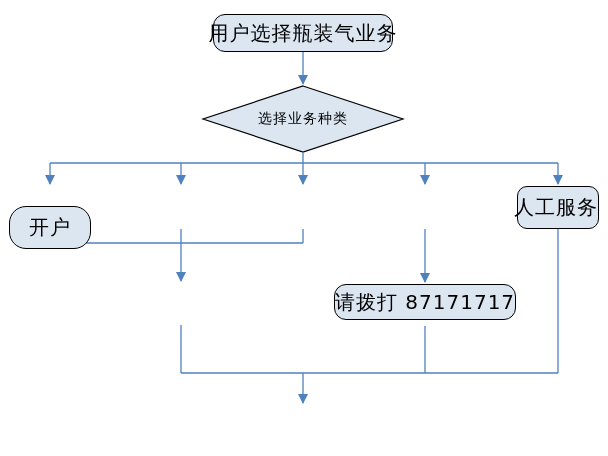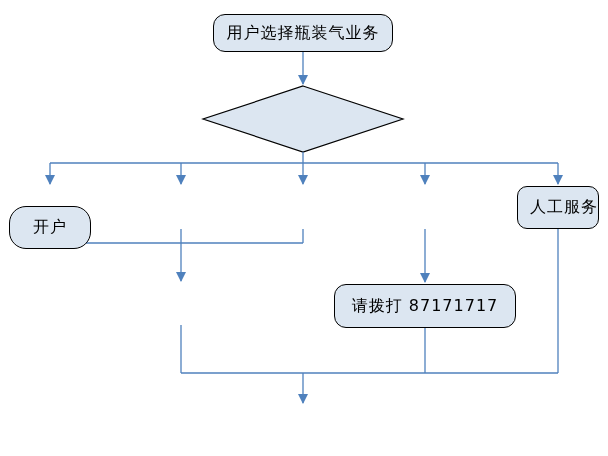--- a/index.html
+++ b/index.html
@@ -38,21 +38,21 @@
   }
   .node {
     position: absolute;
     box-sizing: border-box;
     background: var(--node_fill, #dce6f1);
     border: 1.2px solid var(--node_border, #000000);
     display: flex;
     align-items: center;
     justify-content: center;
     color: var(--text, #000000);
-    font-size: 16px;
+    font-size: 20px;
     letter-spacing: 1px;
     white-space: nowrap;
     z-index: 2;
   }
   .label-overlay {
     position: absolute;
     display: flex;
     align-items: center;
     justify-content: center;
     color: var(--text, #000000);
@@ -65,21 +65,21 @@
   }
   
   .n-start        { left: 213px; top: 14px;  width: 180px; height: 38px; border-radius: 12px; }
   .n-decision-lbl { left: 223px; top: 105px; width: 160px; height: 28px; }
   .n-open         { left: 9px;   top: 186px; width: 82px;  height: 43px; border-radius: 17px; margin-top: 20px; }
   .n-buy          { left: 140px; top: 186px; width: 82px;  height: 43px; border-radius: 10px; }
   .n-return       { left: 262px; top: 186px; width: 82px;  height: 43px; border-radius: 10px; }
   .n-delivery     { left: 384px; top: 186px; width: 83px;  height: 43px; border-radius: 10px; }
   .n-manual       { left: 517px; top: 186px; width: 82px;  height: 43px; border-radius: 10px; justify-content: flex-end; }
   .n-intro        { left: 92px;  top: 283px; width: 178px; height: 42px; border-radius: 9px; }
-  .n-call         { left: 334px; top: 284px; width: 182px; height: 44px; border-radius: 12px; }
+  .n-call         { left: 334px; top: 284px; width: 182px; height: 36px; border-radius: 12px; }
   .n-end          { left: 252px; top: 405px; width: 101px; height: 38px; border-radius: 17px; }
   
   .predefined::before, .predefined::after {
     content: "";
     position: absolute;
     top: 0;
     bottom: 0;
     width: 0;
     border-left: 1.2px solid var(--node_border, #000000);
   }
@@ -121,20 +121,23 @@
     <path class="edge" d="M181,325 V373"></path>
     <path class="edge" d="M425,326 V373"></path>
     <path class="edge" d="M181,373 H558"></path>
     <path class="edge" d="M303,373 V403" marker-end="url(#arrow)"></path>
   </svg>
 
   <div class="node n-start">
     <span>用户选择瓶装气业务</span>
   </div>
 
+  <div class="label-overlay n-decision-lbl">
+    <span>选择业务种类</span>
+  </div>
 
   <div class="node n-open">
     <span>开户</span>
   </div>
 
 
 
 
   <div class="node n-manual">
     <span>人工服务</span>

